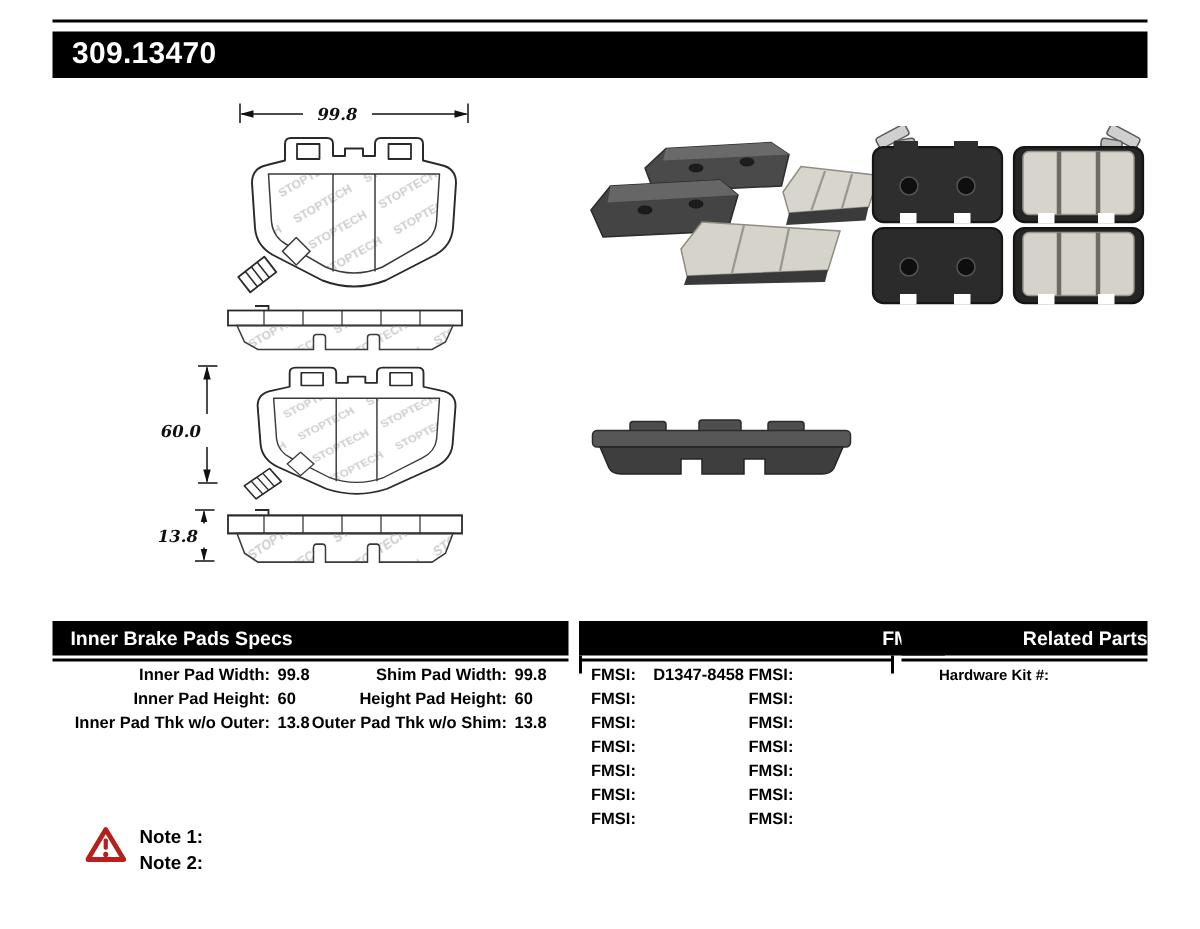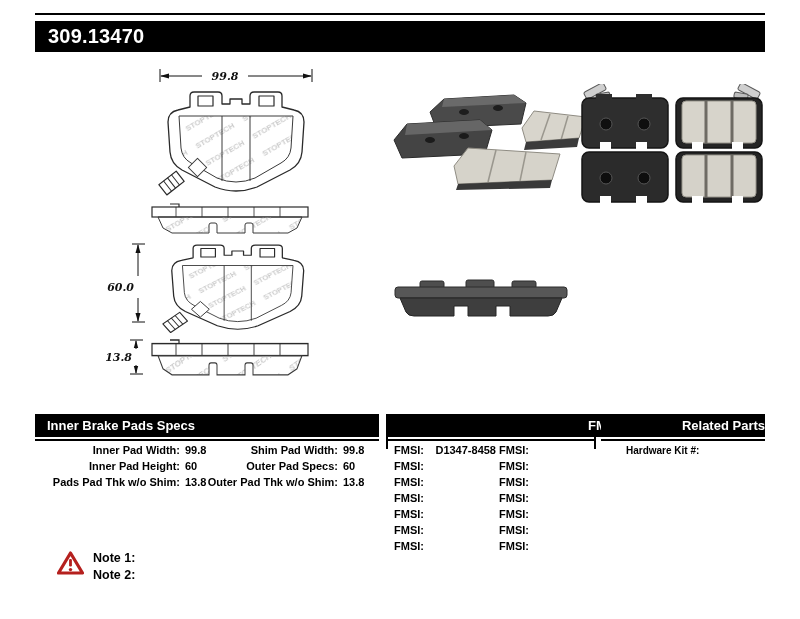--- a/index.html
+++ b/index.html
@@ -230,32 +230,32 @@
   <div class="spec-col inner">
     <div class="spec-row">
         <span class="spec-label">Inner Pad Width:</span>
         <span class="spec-value">99.8</span>
       </div>
     <div class="spec-row">
         <span class="spec-label">Inner Pad Height:</span>
         <span class="spec-value">60</span>
       </div>
     <div class="spec-row">
-        <span class="spec-label">Pads Pad Thk w/o Shim:</span>
+        <span class="spec-label">Inner Pad Thk w/o Outer:</span>
         <span class="spec-value">13.8</span>
       </div>
   </div>
 
   <div class="spec-col outer">
     <div class="spec-row">
         <span class="spec-label">Shim Pad Width:</span>
         <span class="spec-value">99.8</span>
       </div>
     <div class="spec-row">
-        <span class="spec-label">Outer Pad Specs:</span>
+        <span class="spec-label">Height Pad Height:</span>
         <span class="spec-value">60</span>
       </div>
     <div class="spec-row">
         <span class="spec-label">Outer Pad Thk w/o Shim:</span>
         <span class="spec-value">13.8</span>
       </div>
   </div>
 
   <div class="fmsi-col c1">
     <div class="fmsi-row">

